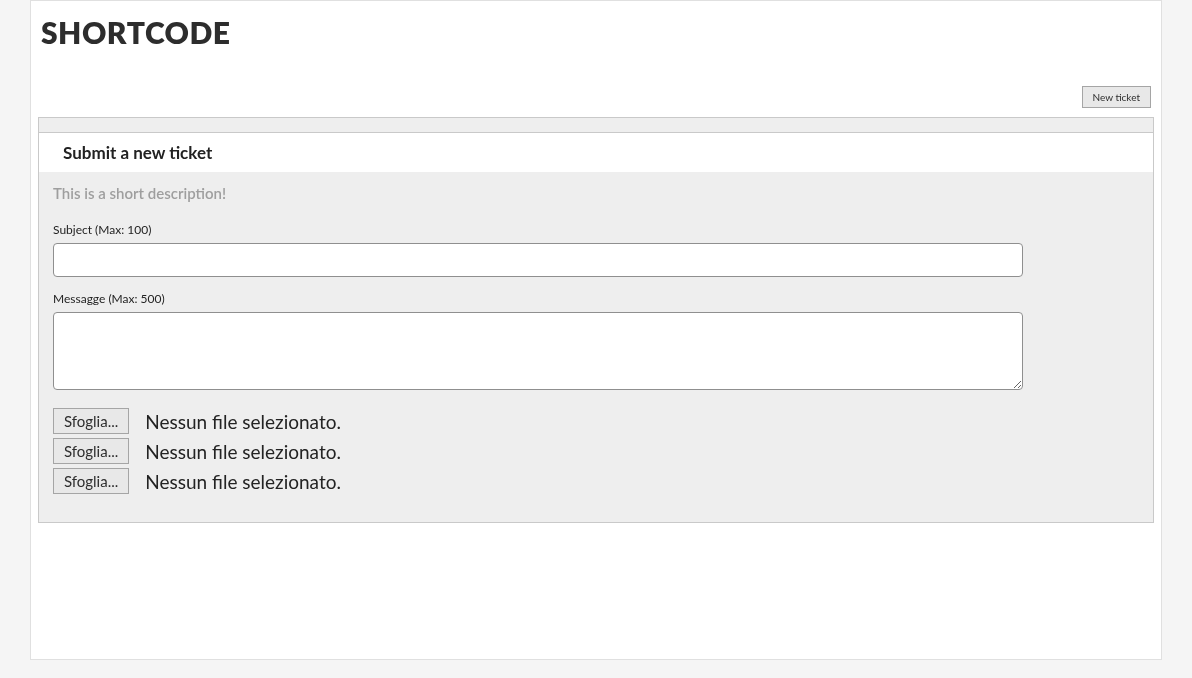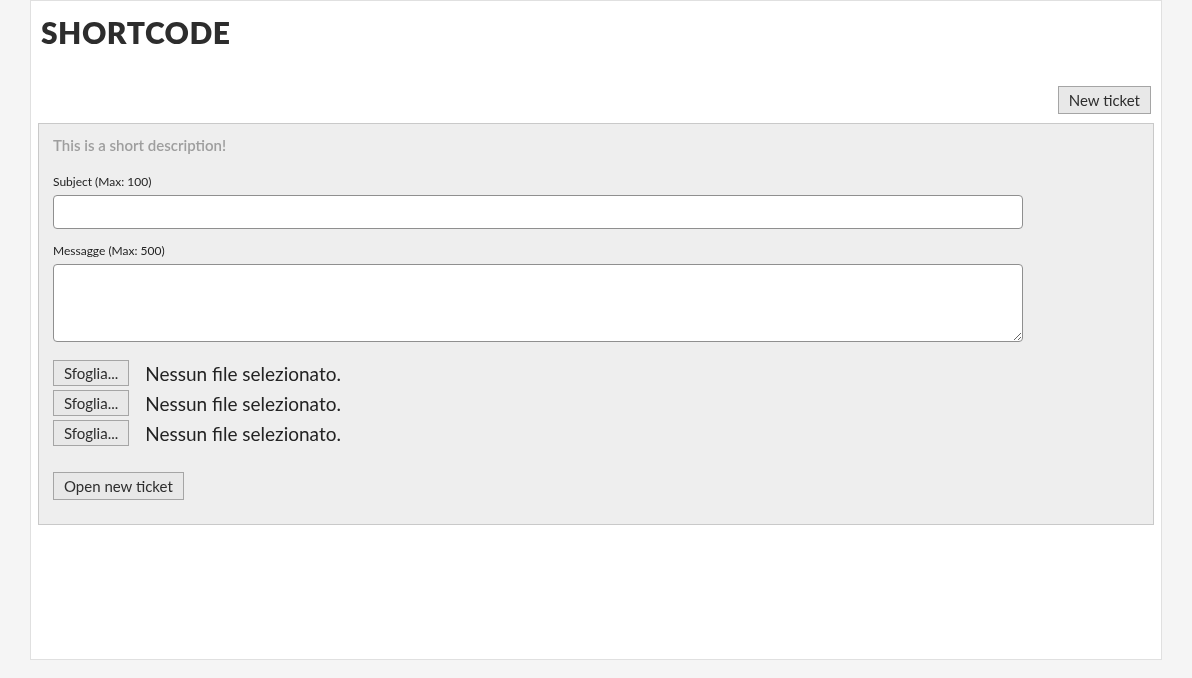--- a/index.html
+++ b/index.html
@@ -38,21 +38,21 @@
   }
   .new-ticket-bar {
     text-align: right;
     padding: 0 10px 9px 10px;
   }
   .btn {
     background: #e8e8e8;
     border: 1px solid #a5a5a5;
     color: #2e2e2e;
     font-family: inherit;
-    font-size: 15px;
+    font-size: 10px;
     padding: 4px 10px;
     cursor: pointer;
   }
   .form-box {
     margin: 0 7px;
     border: 1px solid #c9c9c9;
     background: #eeeeee;
   }
   .form-header {
     background: #fff;
@@ -135,20 +135,21 @@
   <div class="main-panel">
 
     <h1 class="shortcode-heading">SHORTCODE</h1>
 
 
     <div class="new-ticket-bar">
       <button class="btn">New ticket</button>
     </div>
 
     <div class="form-box">
+      <div class="form-header">Submit a new ticket</div>
 
       <div class="form-body">
         <p class="short-desc">This is a short description!</p>
 
         <div class="field-label">Subject (Max: 100)</div>
         <input type="text" class="text-input" value="" style="">
 
         <div class="field-label">Messagge (Max: 500)</div>
         <textarea class="textarea-input" style=""></textarea>
 
@@ -159,20 +160,17 @@
         </div>
         <div class="file-row">
           <button class="file-btn">Sfoglia...</button>
           <span class="file-status">Nessun file selezionato.</span>
         </div>
         <div class="file-row">
           <button class="file-btn">Sfoglia...</button>
           <span class="file-status">Nessun file selezionato.</span>
         </div>
 
-        <div class="submit-row">
-          <button class="btn">Open new ticket</button>
-        </div>
       </div>
     </div>
 
   </div>
 </div>
 
 </body></html>

